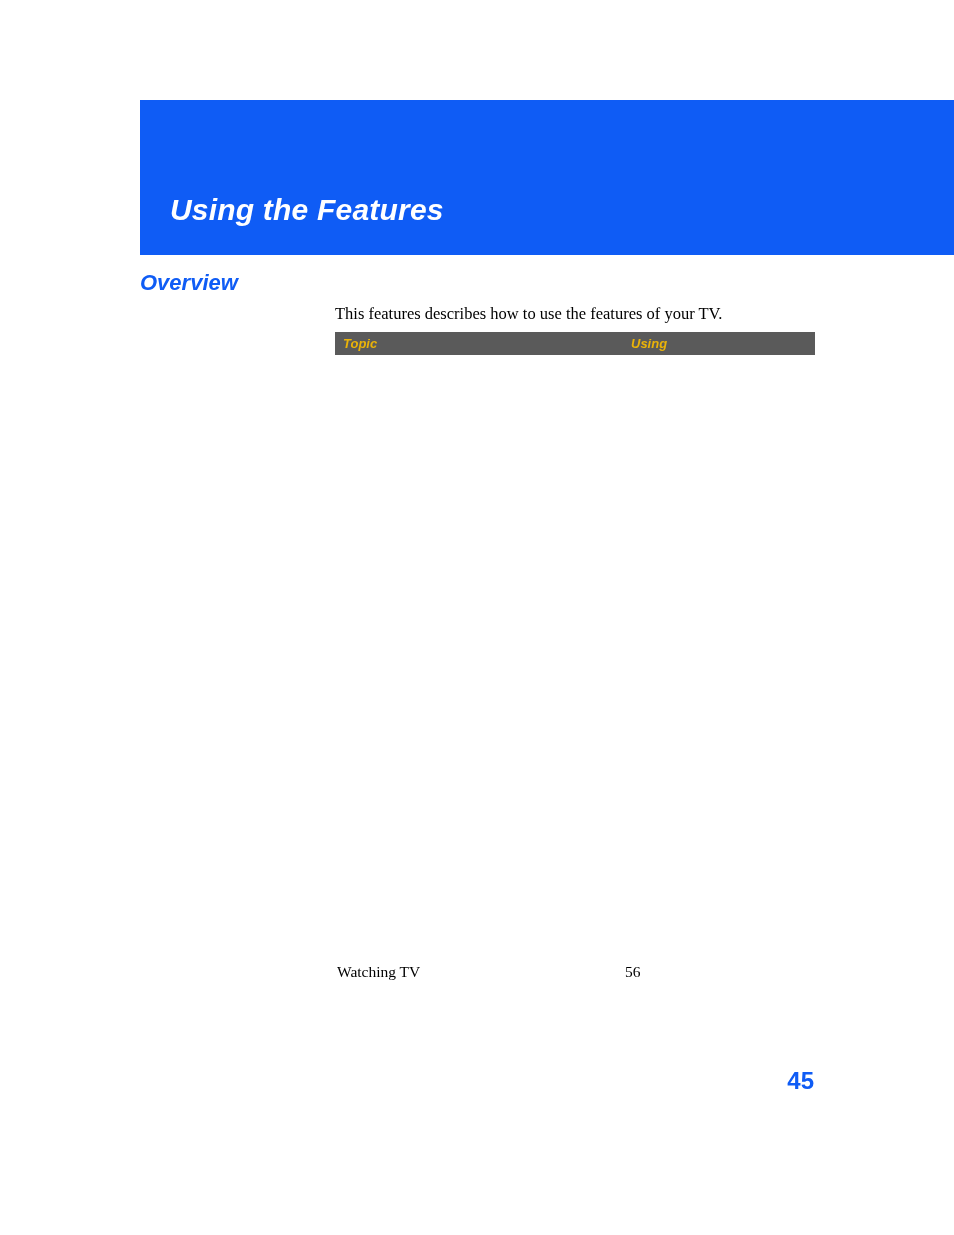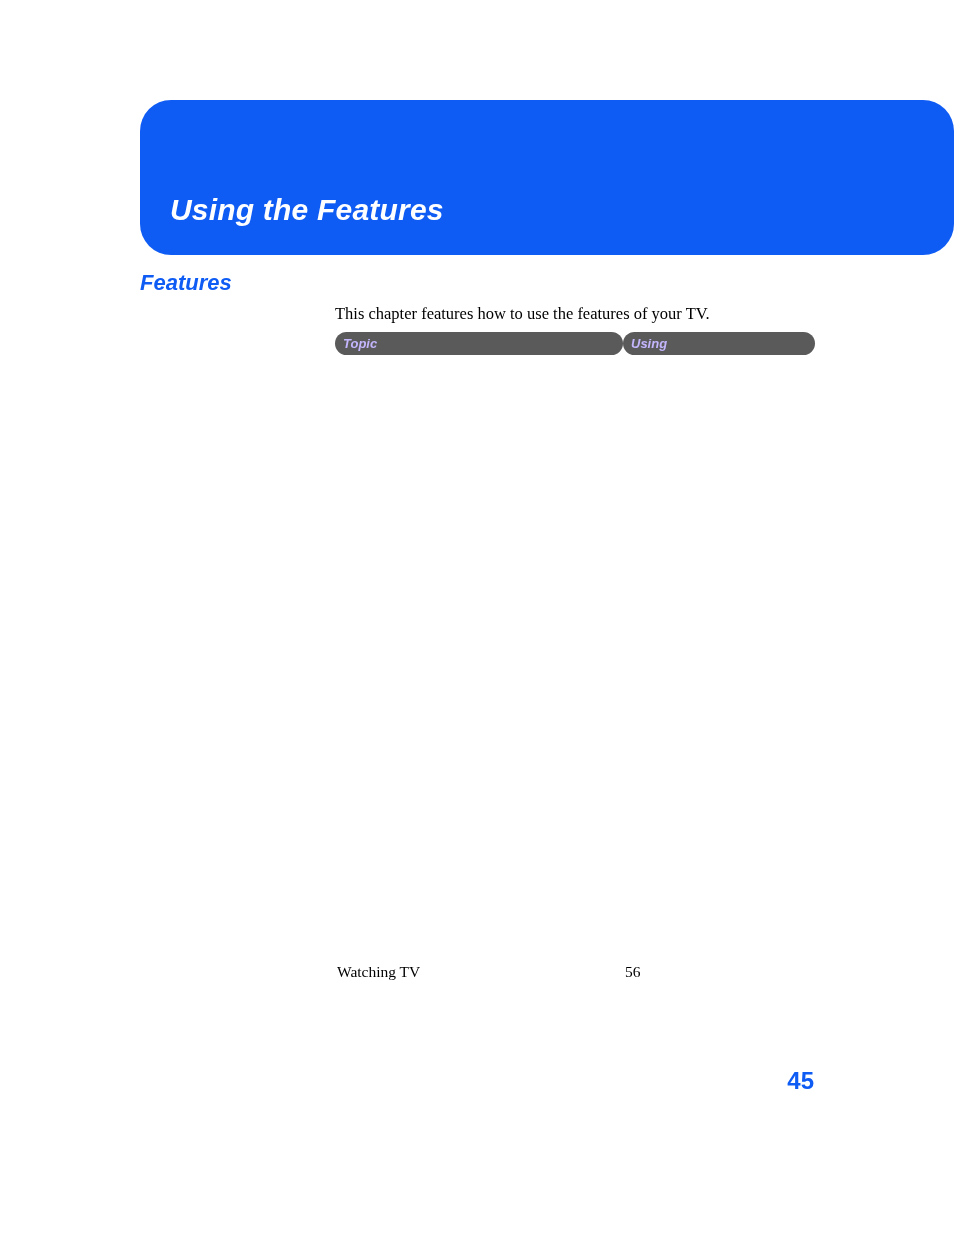--- a/index.html
+++ b/index.html
@@ -1,40 +1,40 @@
 <!DOCTYPE html>
 <html><head>
 <meta charset="utf-8">
 <style>
-  * { box-sizing: border-box; margin: 0; padding: 0; border-radius: 31px; }
+  * { box-sizing: border-box; margin: 0; padding: 0; }
   html, body { width: 954px; height: 1235px; background: #ffffff; font-family: Georgia, 'Times New Roman', serif; color: #000; }
   .page { position: relative; width: 954px; height: 1235px; }
   .blue-banner { position: absolute; left: 140px; top: 100px; width: 814px; height: 155px; background: #0f5cf5; }
   .chapter-title { position: absolute; left: 30px; bottom: 28px; color: #ffffff; font-family: "Segoe UI", "Helvetica Neue", Arial, sans-serif; font-weight: 700; font-style: italic; font-size: 30px; letter-spacing: 0.2px; }
   .section-title { position: absolute; left: 140px; top: 270px; color: #0f5cf5; font-family: "Segoe UI", "Helvetica Neue", Arial, sans-serif; font-weight: 700; font-style: italic; font-size: 22px; }
   .intro { position: absolute; left: 335px; top: 303px; width: 480px; font-size: 16.5px; line-height: 1.35; }
   .toc-table { position: absolute; left: 335px; top: 332px; width: 480px; border-collapse: collapse; }
-  .toc-header td { background: #5a5a5a; color: #c4b5fd; font-family: "Segoe UI", "Helvetica Neue", Arial, sans-serif; font-style: italic; font-weight: 600; font-size: 13px; padding: 4px 8px; }
+  .toc-header td { background: #5a5a5a; color: #eab308; font-family: "Segoe UI", "Helvetica Neue", Arial, sans-serif; font-style: italic; font-weight: 600; font-size: 13px; padding: 4px 8px; }
   .toc-row td { font-size: 15.5px; padding: 3px 8px 3px 2px; border-bottom: 1px solid #bdbdbd; }
   .toc-row td.topic { width: 60%; }
   .toc-row td.page { width: 40%; }
   .page-number { position: absolute; right: 140px; bottom: 140px; color: #0f5cf5; font-family: "Segoe UI", "Helvetica Neue", Arial, sans-serif; font-weight: 700; font-size: 24px; }
 </style>
 </head>
 <body>
 
 <div class="page">
 
   <div class="blue-banner">
     <div class="chapter-title">Using the Features</div>
   </div>
 
-  <div class="section-title">Features</div>
+  <div class="section-title">Overview</div>
 
-  <div class="intro">This chapter features how to use the features of your TV.</div>
+  <div class="intro">This features describes how to use the features of your TV.</div>
 
   <table class="toc-table">
     <tbody>
         <tr class="toc-header">
       <td>Topic</td>
       <td>Using</td>
     </tr>
     <tr class="toc-row">
       <td class="topic">Watching TV</td>
       <td class="page">56</td>

